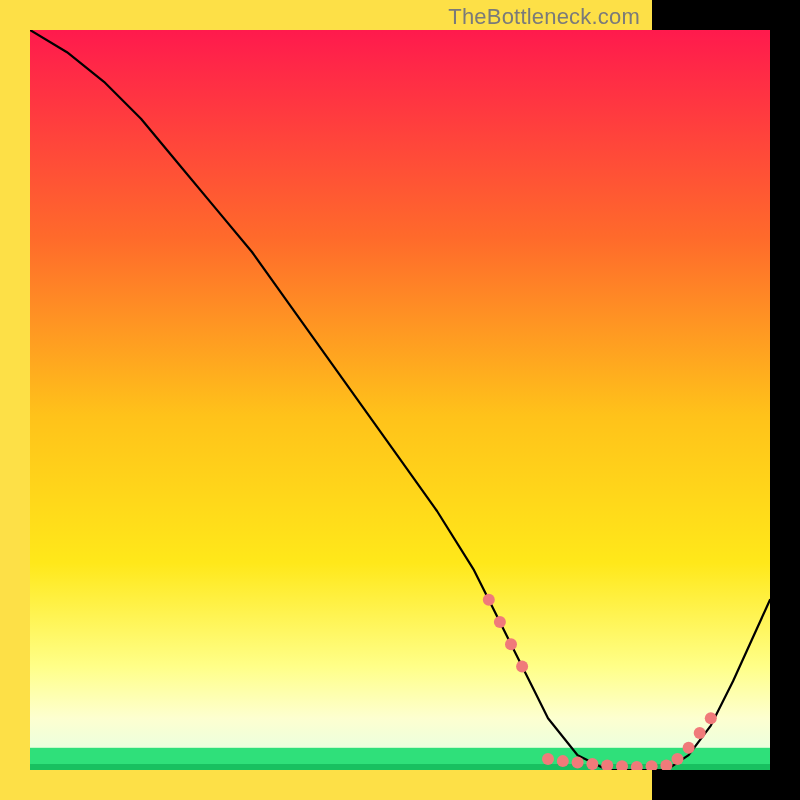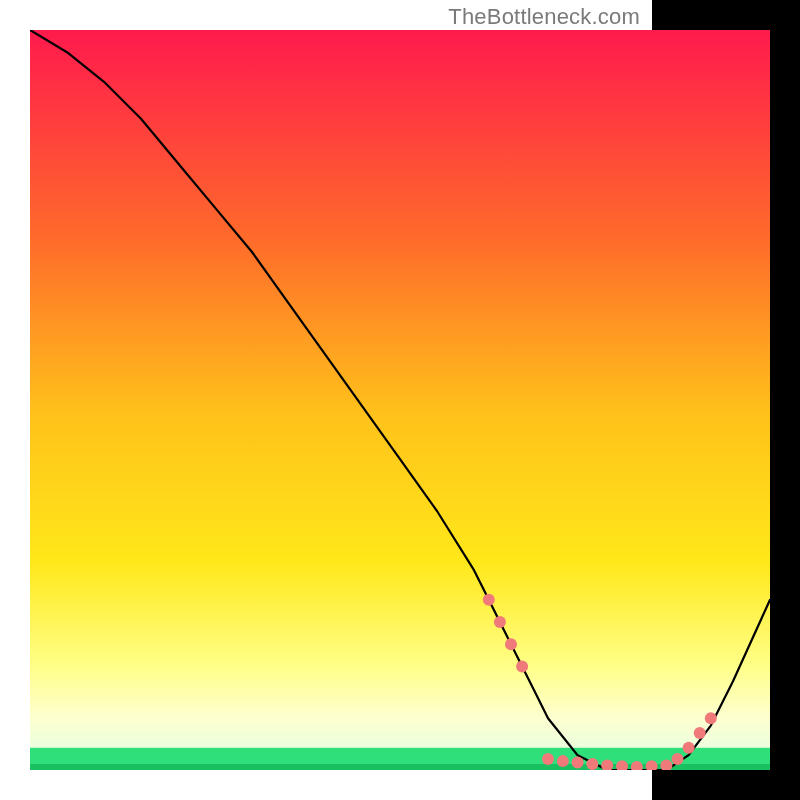--- a/index.html
+++ b/index.html
@@ -8,21 +8,21 @@
     width: 800px;
     height: 800px;
     background: #000;
     overflow: hidden;
     font-family: Arial, Helvetica, sans-serif;
   }
   .frame {
     position: relative;
     width: 652px;
     height: 800px;
-    background: #ffffff;
+    background: #fde047;
   }
   .watermark {
     position: absolute;
     top: 4px;
     right: 12px;
     color: #7a7a7a;
     font-size: 22px;
     letter-spacing: 0.2px;
     font-weight: 400;
     pointer-events: none;

